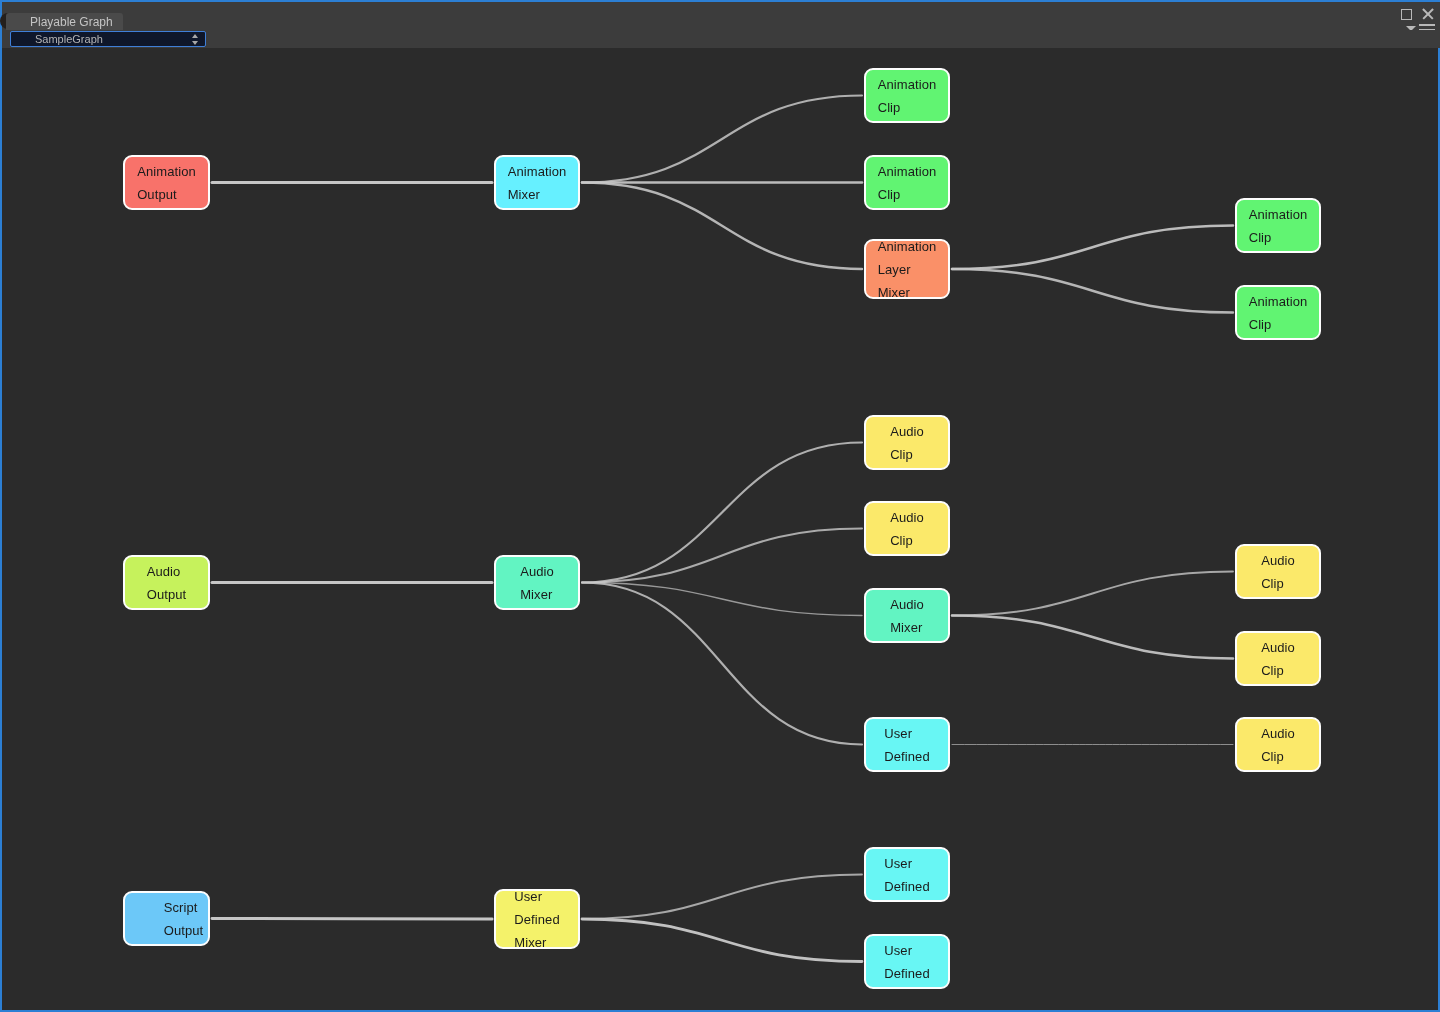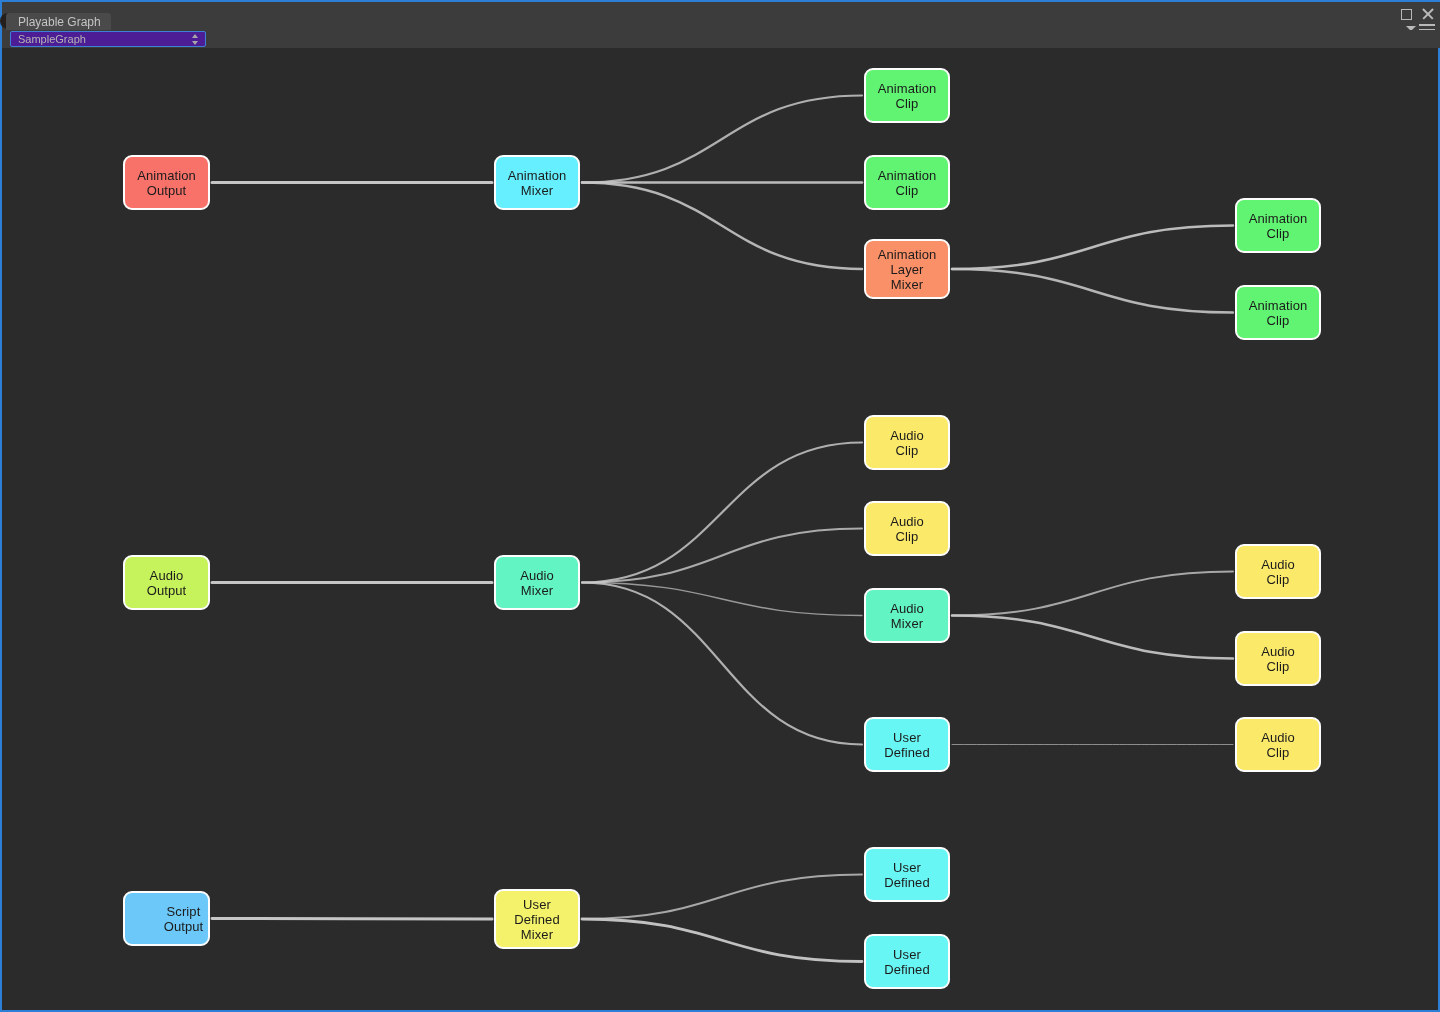--- a/index.html
+++ b/index.html
@@ -18,21 +18,21 @@
   }
 
   
   #titlebar {
     position: absolute; left: 0; top: 0; width: 1440px; height: 30px;
     background: #3c3c3c;
     border-top: 2px solid #2c7fd4;
   }
   #tab {
     position: absolute; left: 4px; top: 11px;
-    height: 19px; padding: 0 10px 0 12px;
+    height: 19px; padding: 0 10px 0 24px;
     background: #4a4a4a;
     border-radius: 3px 3px 0 0;
     color: #c4c4c4; font-size: 12px; line-height: 19px;
     white-space: nowrap;
   }
   #tab-dot {
     position: absolute; left: -2px; top: 11px;
     width: 16px; height: 16px; border-radius: 50%;
     background: #241f1c;
   }
@@ -71,25 +71,25 @@
   #burger-icon i { display: block; height: 1.8px; background: #b9b9b9; }
 
   
   #toolbar {
     position: absolute; left: 0; top: 30px; width: 1440px; height: 18px;
     background: #3c3c3c;
   }
   #graph-select {
     position: absolute; left: 8px; top: 1px;
     width: 196px; height: 16px;
-    background: #4c1d95;
+    background: #0f172a;
     border: 1px solid #3f7fd8;
     border-radius: 2px;
     color: #b4b4b4; font-size: 11px; line-height: 14px;
-    padding-left: 7px;
+    padding-left: 24px;
     white-space: nowrap;
   }
   #select-arrows {
     position: absolute; right: 6px; top: 2px;
     width: 7px; height: 11px;
   }
   #select-arrows::before, #select-arrows::after {
     content: ""; position: absolute; left: 0;
     border-left: 3.5px solid transparent; border-right: 3.5px solid transparent;
   }
@@ -108,23 +108,23 @@
   }
   #node-layer {
     position: absolute; left: 0; top: 0; width: 1436px; height: 962px;
   }
   .node {
     position: absolute;
     border: 2px solid #fdfdfd;
     border-radius: 9px;
     color: #1b1b1b;
     font-size: 13px;
-    line-height: 15px;
+    line-height: 23px;
     display: flex; align-items: center; justify-content: center;
-    text-align: center;
+    text-align: left;
     letter-spacing: 0.1px;
     white-space: pre-line;
   }
 </style>
 </head>
 <body>
 
 <div id="app">
 
   <div id="titlebar">

